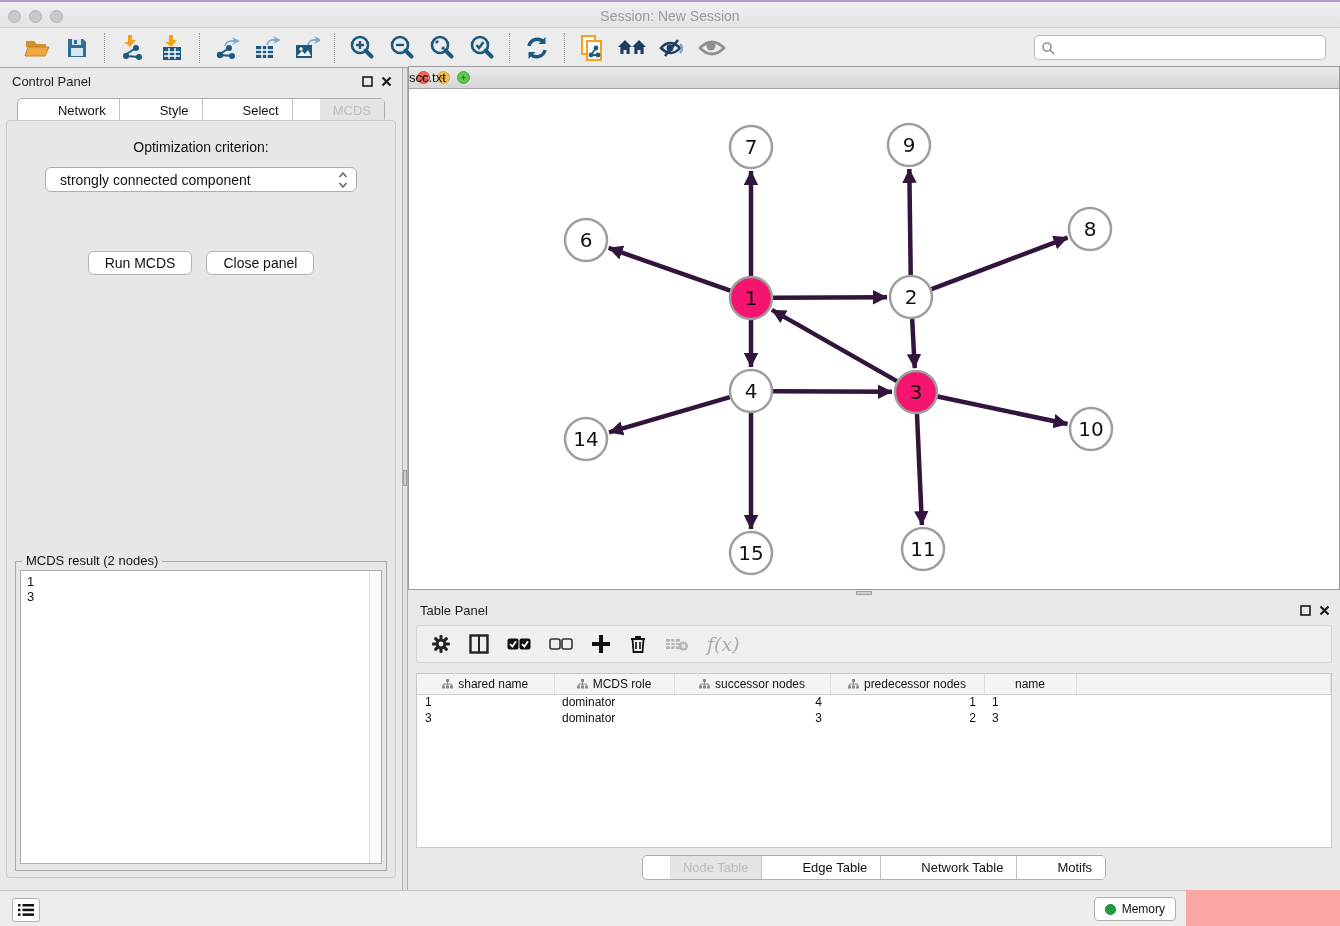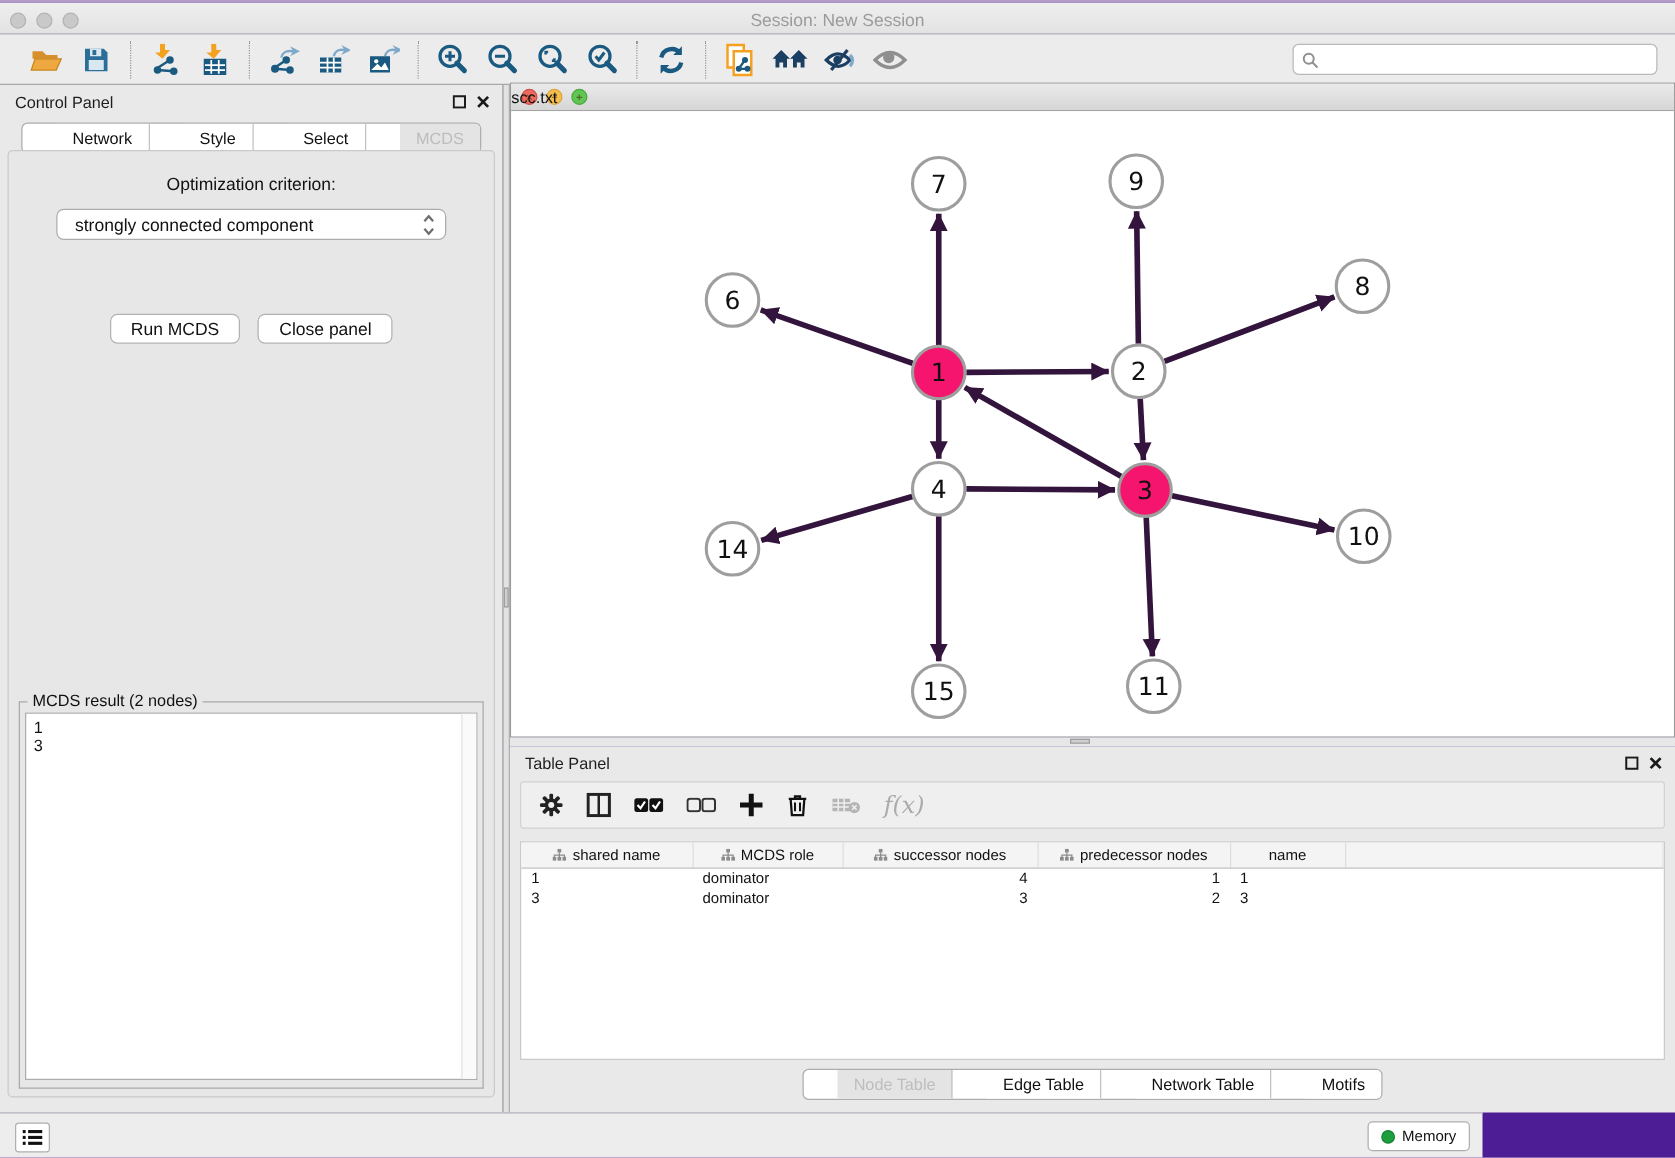--- a/index.html
+++ b/index.html
@@ -1,18 +1,18 @@
 <!DOCTYPE html>
 <html><head>
 <meta charset="utf-8">
 <style>
   * { margin:0; padding:0; box-sizing:border-box; }
   html,body { width:1340px; height:926px; overflow:hidden;
     font-family:"Liberation Sans", sans-serif; background:#E9E9E9; }
-  .app { position:absolute; inset:0; background:#4c1d95; }
+  .app { position:absolute; inset:0; background:#fca5a5; }
 
   
   .titlebar { position:absolute; left:0; top:0; width:1340px; height:28px;
     background:linear-gradient(#EFEFEF,#E2E2E2); border-top:2px solid #B49BC8;
     border-bottom:1px solid #CFCFCF; }
   .traffic { position:absolute; top:8px; left:8px; display:flex; gap:8px; }
   .tl { width:13px; height:13px; border-radius:50%; background:#C9C9C9; border:1px solid #B3B3B3; }
   .titlebar-text { position:absolute; left:0; right:0; top:6px; text-align:center;
     font-size:14px; color:#9B9B9B; }
 

